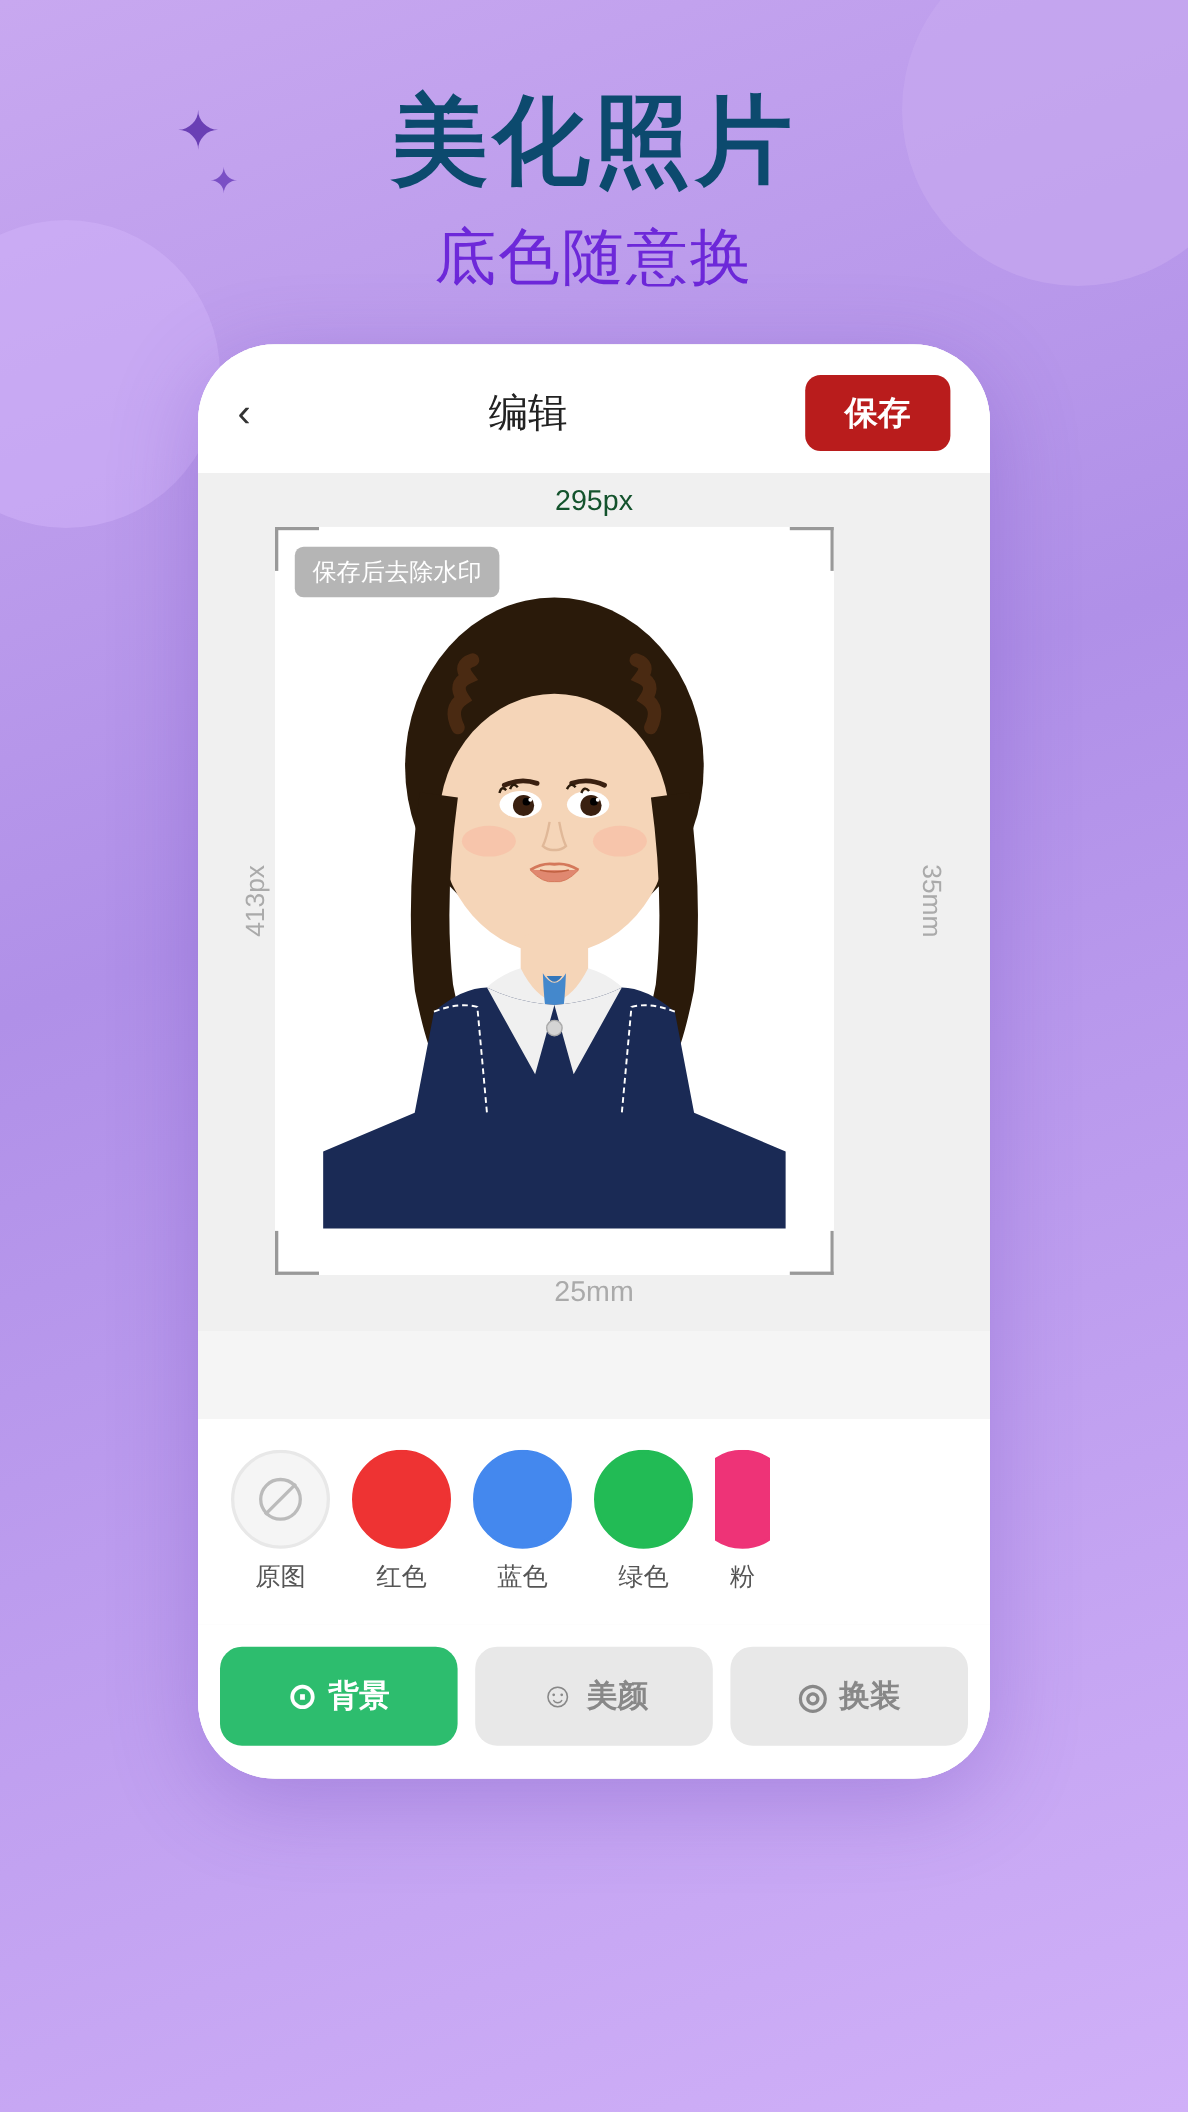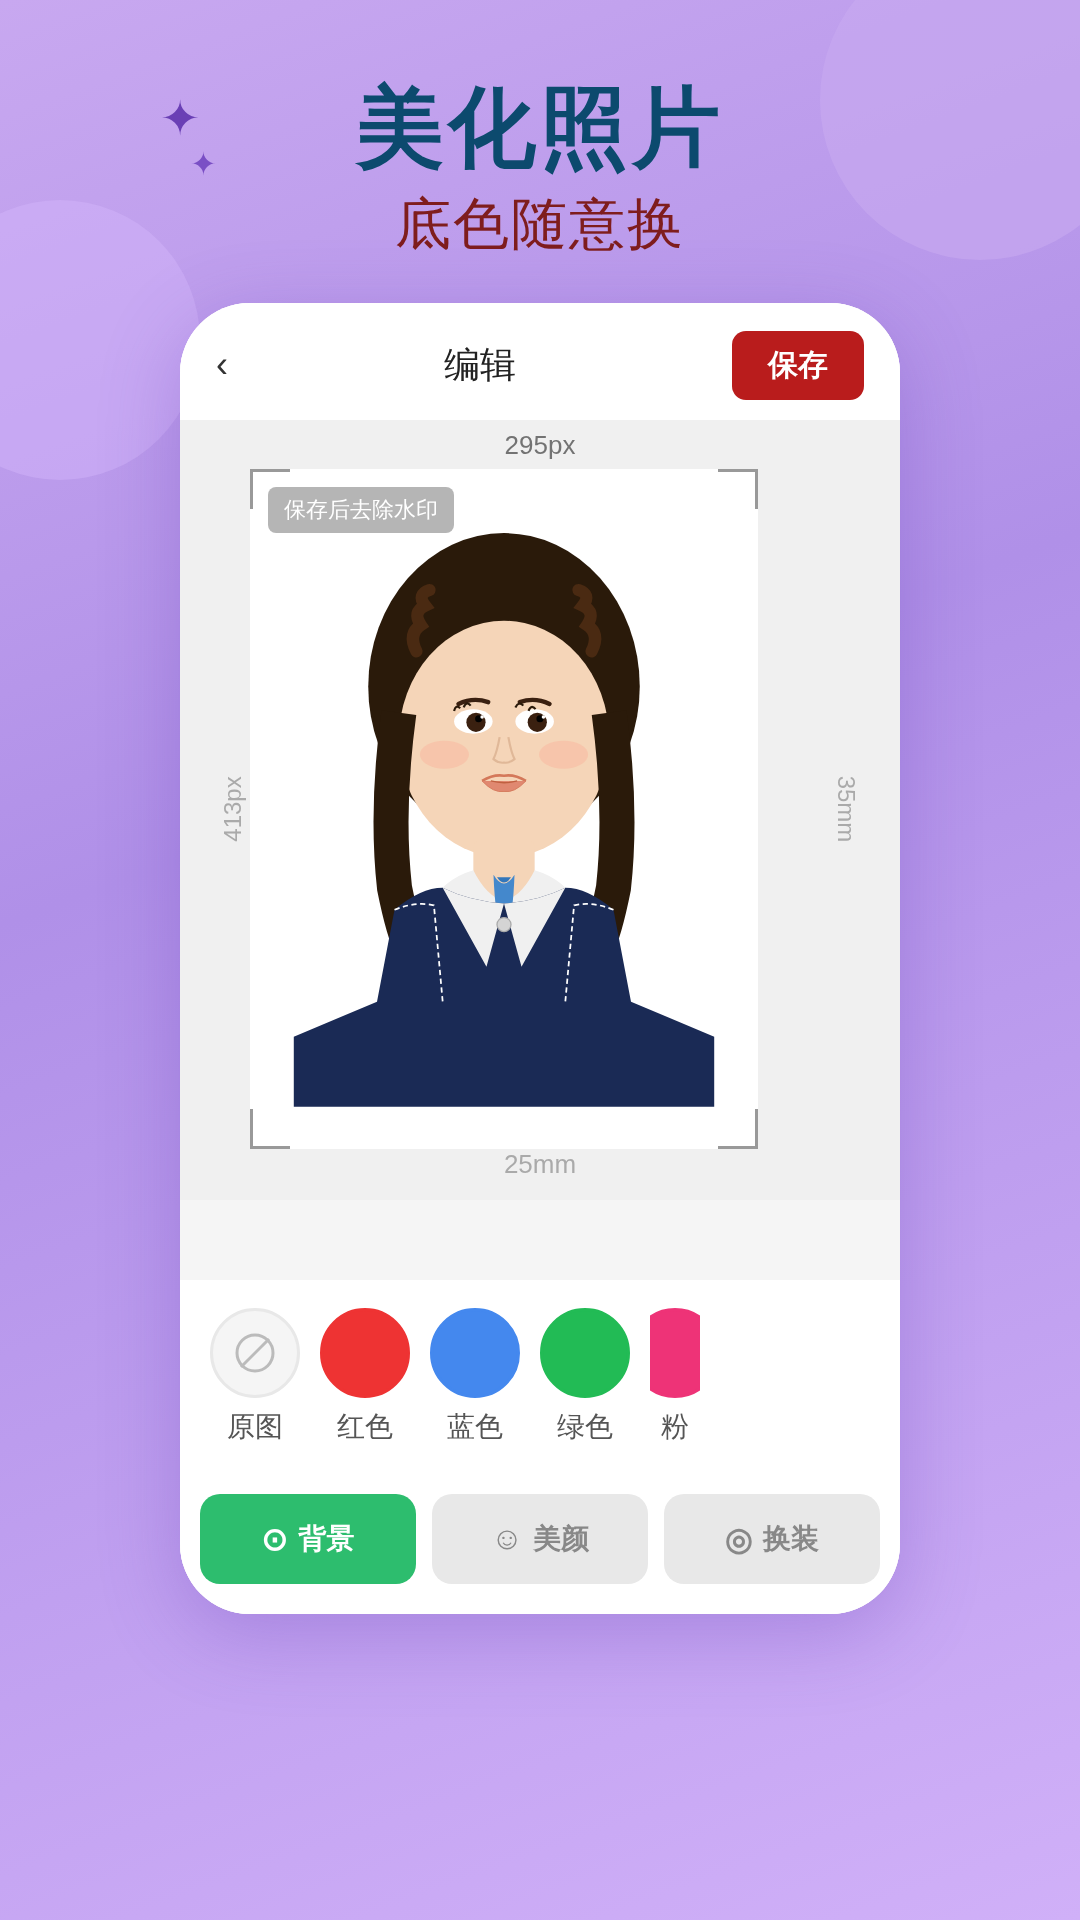--- a/index.html
+++ b/index.html
@@ -63,22 +63,22 @@
       font-size: 88px;
       font-weight: 900;
       color: #0c4a6e;
       letter-spacing: 4px;
       line-height: 1.1;
     }
 
     .sub-title {
       font-size: 56px;
       font-weight: 400;
-      color: #7f1d1d;
-      margin-top: 10px;
+      color: #6d28d9;
+      margin-top: 20px;
       letter-spacing: 2px;
     }
 
     
     .phone-container {
       position: relative;
       margin: 0 auto;
       width: 720px;
       background: #ffffff;
       border-radius: 70px;
@@ -132,21 +132,21 @@
     .photo-area {
       background: #f0f0f0;
       padding: 10px 20px 20px;
       display: flex;
       flex-direction: column;
       align-items: center;
     }
 
     .dimension-top {
       font-size: 26px;
-      color: #737373;
+      color: #14532d;
       text-align: center;
       margin-bottom: 8px;
     }
 
     .photo-frame-wrapper {
       position: relative;
       width: 580px;
     }
 
     
@@ -264,21 +264,21 @@
       align-items: center;
       justify-content: center;
       position: relative;
     }
 
     .color-circle.selected {
       border-color: #999;
     }
 
     .color-label {
-      font-size: 28px;
+      font-size: 23px;
       color: #555;
     }
 
     
     .tool-buttons {
       display: flex;
       gap: 16px;
       padding: 20px 20px 30px;
       background: #ffffff;
     }

